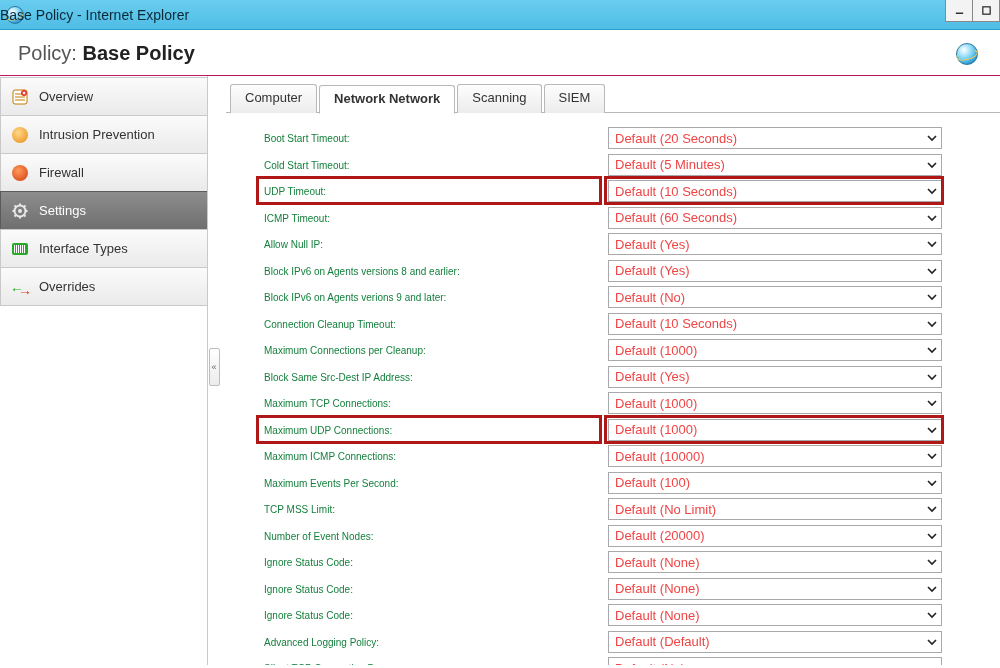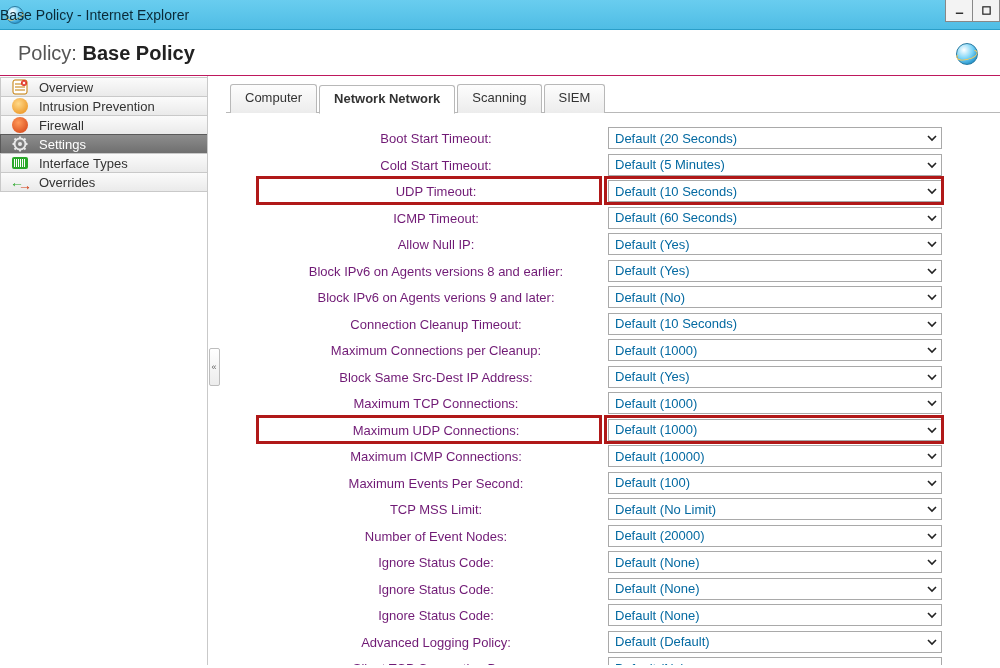--- a/index.html
+++ b/index.html
@@ -105,21 +105,21 @@
 
   
   .sidebar {
     width: 208px;
     flex: none;
     border-right: 1px solid #c9c9c9;
     background: #fff;
     padding-top: 2px;
   }
   .side-item {
-    height: 20px;
+    height: 39px;
     display: flex;
     align-items: center;
     padding-left: 10px;
     gap: 10px;
     background: linear-gradient(#fbfbfb, #eaeaea);
     border: 1px solid #c9c9c9;
     border-right: none;
     margin-top: -1px;
     color: #333;
     cursor: default;
@@ -199,37 +199,36 @@
 
   .row {
     display: flex;
     align-items: center;
     height: 26.5px;
     position: relative;
   }
   .row .label {
     width: 344px;
     flex: none;
-    color: #701a75;
-    font-size: 13px;
+    color: #15803d;
+    font-size: 10px;
     padding-top:1px;
-    text-align:center;
   }
   .row .select {
     flex: none;
     width: 334px;
     height: 22px;
     border: 1px solid #a9a9a9;
     background: #fff;
     display: flex;
     align-items: center;
     justify-content: space-between;
     padding: 0 0 0 6px;
     font-size: 13px;
-    color: #0369a1;
+    color: #ef4444;
   }
   .row .select .chev {
     width: 20px; height: 100%;
     display: flex; align-items: center; justify-content: center;
     border-left: 1px solid transparent;
   }
   .row .select .chev svg { width: 12px; height: 12px; }
   
   .row .hlbox-l, .row .hlbox-r{ position:absolute; border:3px solid #b01818; pointer-events:none; }
   .row .hlbox-l{ left:-8px; width:346px; height:29px; top:-2px; }

